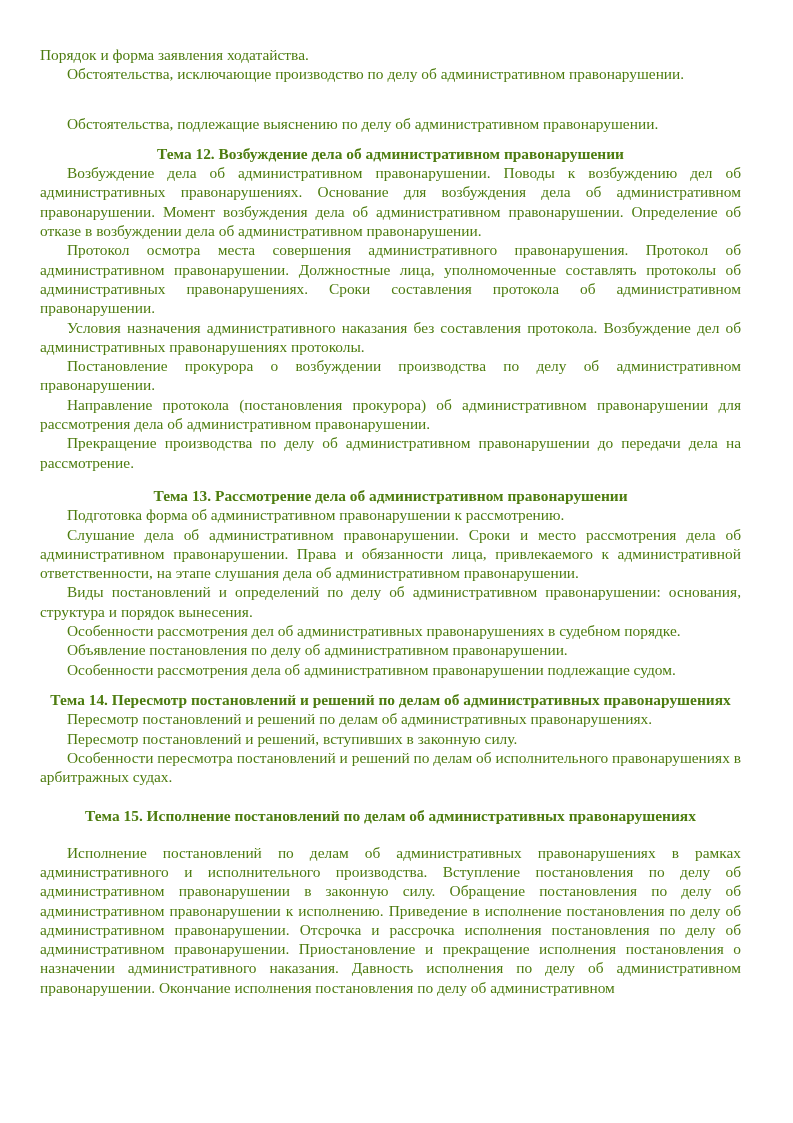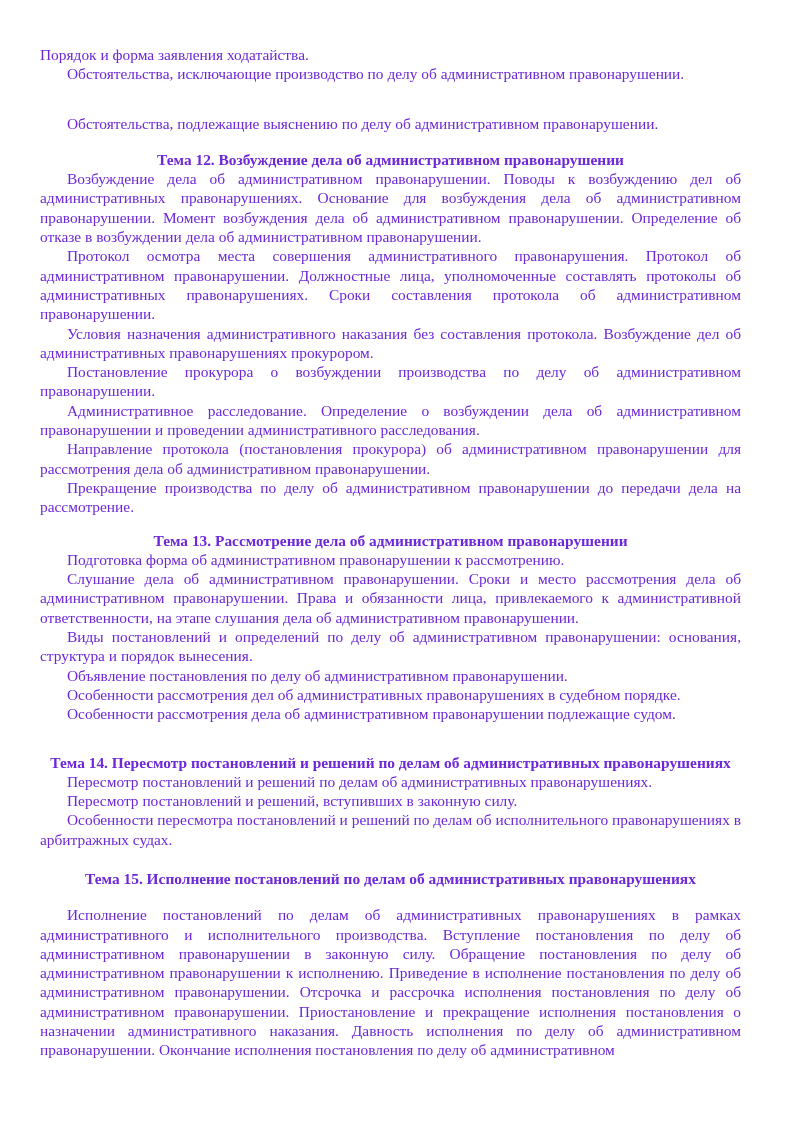--- a/index.html
+++ b/index.html
@@ -6,68 +6,67 @@
   .page {
     position: relative;
     width: 793px;
     height: 1123px;
     background: #ffffff;
     box-sizing: border-box;
     padding: 45px 52px 0 40px;
     font-family: "Liberation Serif", "DejaVu Serif", serif;
     font-size: 15.4px;
     line-height: 19.3px;
-    color: #6d28d9;
+    color: #4d7c0f;
     overflow: hidden;
   }
   .para {
     margin: 0;
     text-indent: 27px;
     text-align: justify;
     hyphens: none;
   }
   .noindent { text-indent: 0; }
   .heading {
     margin: 0;
     font-weight: bold;
     text-align: justify;
     text-align-last: center;
     hyphens: none;
   }
   .gap-intro { margin-top: 30px; }
-  .gap-h12  { margin-top: 17px; }
+  .gap-h12  { margin-top: 11px; }
   .gap-h13  { margin-top: 14px; }
-  .gap-h14  { margin-top: 29px; }
+  .gap-h14  { margin-top: 11px; }
   .gap-h15  { margin-top: 20px; }
   .gap-p15  { margin-top: 17px; }
 </style>
 </head>
 <body>
 
 <div class="page">
 
   <p class="para noindent">Порядок и форма заявления ходатайства.</p>
   <p class="para">Обстоятельства, исключающие производство по делу об административном правонарушении.</p>
   <p class="para gap-intro">Обстоятельства, подлежащие выяснению по делу об административном правонарушении.</p>
 
   <p class="heading gap-h12">Тема 12. Возбуждение дела об административном правонарушении</p>
   <p class="para">Возбуждение дела об административном правонарушении. Поводы к возбуждению дел об административных правонарушениях. Основание для возбуждения дела об административном правонарушении. Момент возбуждения дела об административном правонарушении. Определение об отказе в возбуждении дела об административном правонарушении.</p>
   <p class="para">Протокол осмотра места совершения административного правонарушения. Протокол об административном правонарушении. Должностные лица, уполномоченные составлять протоколы об административных правонарушениях. Сроки составления протокола об административном правонарушении.</p>
-  <p class="para">Условия назначения административного наказания без составления протокола. Возбуждение дел об административных правонарушениях прокурором.</p>
+  <p class="para">Условия назначения административного наказания без составления протокола. Возбуждение дел об административных правонарушениях протоколы.</p>
   <p class="para">Постановление прокурора о возбуждении производства по делу об административном правонарушении.</p>
-  <p class="para">Административное расследование. Определение о возбуждении дела об административном правонарушении и проведении административного расследования.</p>
   <p class="para">Направление протокола (постановления прокурора) об административном правонарушении для рассмотрения дела об административном правонарушении.</p>
   <p class="para">Прекращение производства по делу об административном правонарушении до передачи дела на рассмотрение.</p>
 
   <p class="heading gap-h13">Тема 13. Рассмотрение дела об административном правонарушении</p>
   <p class="para">Подготовка форма об административном правонарушении к рассмотрению.</p>
   <p class="para">Слушание дела об административном правонарушении. Сроки и место рассмотрения дела об административном правонарушении. Права и обязанности лица, привлекаемого к административной ответственности, на этапе слушания дела об административном правонарушении.</p>
   <p class="para">Виды постановлений и определений по делу об административном правонарушении: основания, структура и порядок вынесения.</p>
+  <p class="para">Особенности рассмотрения дел об административных правонарушениях в судебном порядке.</p>
   <p class="para">Объявление постановления по делу об административном правонарушении.</p>
-  <p class="para">Особенности рассмотрения дел об административных правонарушениях в судебном порядке.</p>
   <p class="para">Особенности рассмотрения дела об административном правонарушении подлежащие судом.</p>
 
   <p class="heading gap-h14">Тема 14. Пересмотр постановлений и решений по делам об административных правонарушениях</p>
   <p class="para">Пересмотр постановлений и решений по делам об административных правонарушениях.</p>
   <p class="para">Пересмотр постановлений и решений, вступивших в законную силу.</p>
   <p class="para">Особенности пересмотра постановлений и решений по делам об исполнительного правонарушениях в арбитражных судах.</p>
 
   <p class="heading gap-h15">Тема 15. Исполнение постановлений по делам об административных правонарушениях</p>
   <p class="para gap-p15">Исполнение постановлений по делам об административных правонарушениях в рамках административного и исполнительного производства. Вступление постановления по делу об административном правонарушении в законную силу. Обращение постановления по делу об административном правонарушении к исполнению. Приведение в исполнение постановления по делу об административном правонарушении. Отсрочка и рассрочка исполнения постановления по делу об административном правонарушении. Приостановление и прекращение исполнения постановления о назначении административного наказания. Давность исполнения по делу об административном правонарушении. Окончание исполнения постановления по делу об административном</p>
 

